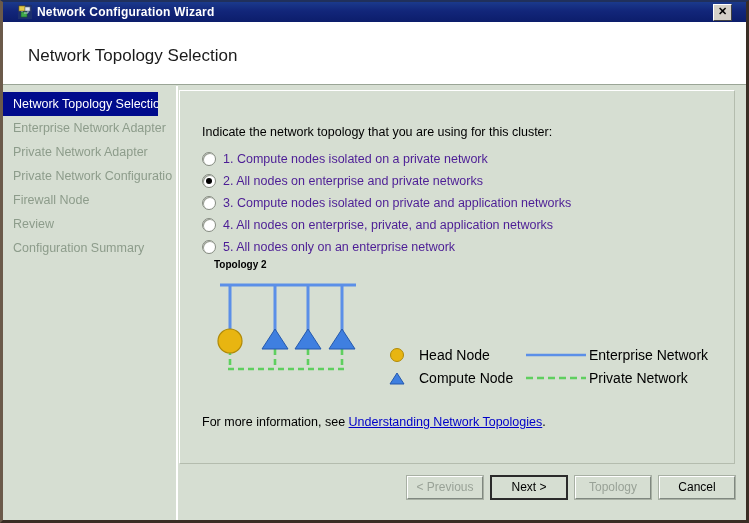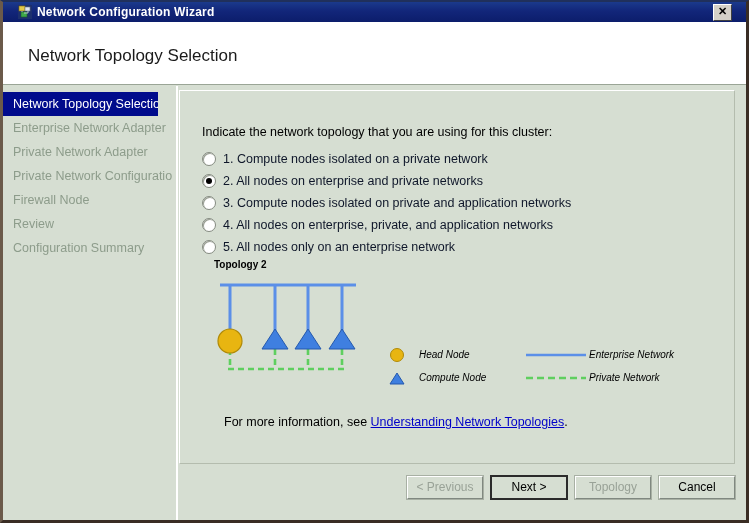--- a/index.html
+++ b/index.html
@@ -161,21 +161,21 @@
   .radio-row.selected .radio-mark::after {
     content: "";
     position: absolute;
     left: 3px; top: 3px;
     width: 6px; height: 6px;
     border-radius: 50%;
     background: #000000;
   }
   .radio-label {
     font-size: 12.5px;
-    color: #0f172a;
+    color: #4c1d95;
     white-space: nowrap;
   }
 
   
   #topology {
     position: absolute;
     left: 28px;
     top: 168px;
     width: 500px;
     height: 135px;
@@ -188,24 +188,23 @@
     color: #000;
     white-space: nowrap;
   }
   #topo-svg {
     position: absolute;
     left: 0; top: 18px;
   }
 
   
   .legend-text {
-    font-size: 10px;
-    color: #000;
-    white-space: nowrap;
-    font-style: italic;
+    font-size: 14px;
+    color: #000;
+    white-space: nowrap;
   }
   #legend {
     position: absolute;
     left: 195px;
     top: 252px;
     width: 350px;
     height: 46px;
   }
   .legend-col { position: absolute; top: 0; }
   .legend-row {
@@ -222,21 +221,20 @@
   }
 
   
   #moreinfo {
     position: absolute;
     left: 22px;
     top: 324px;
     font-size: 12.5px;
     color: #000;
     white-space: nowrap;
-    margin-left: 22px;
   }
   #moreinfo a {
     color: #0000c8;
     text-decoration: underline;
   }
 
   
   #buttonbar {
     position: absolute;
     left: 176px;

